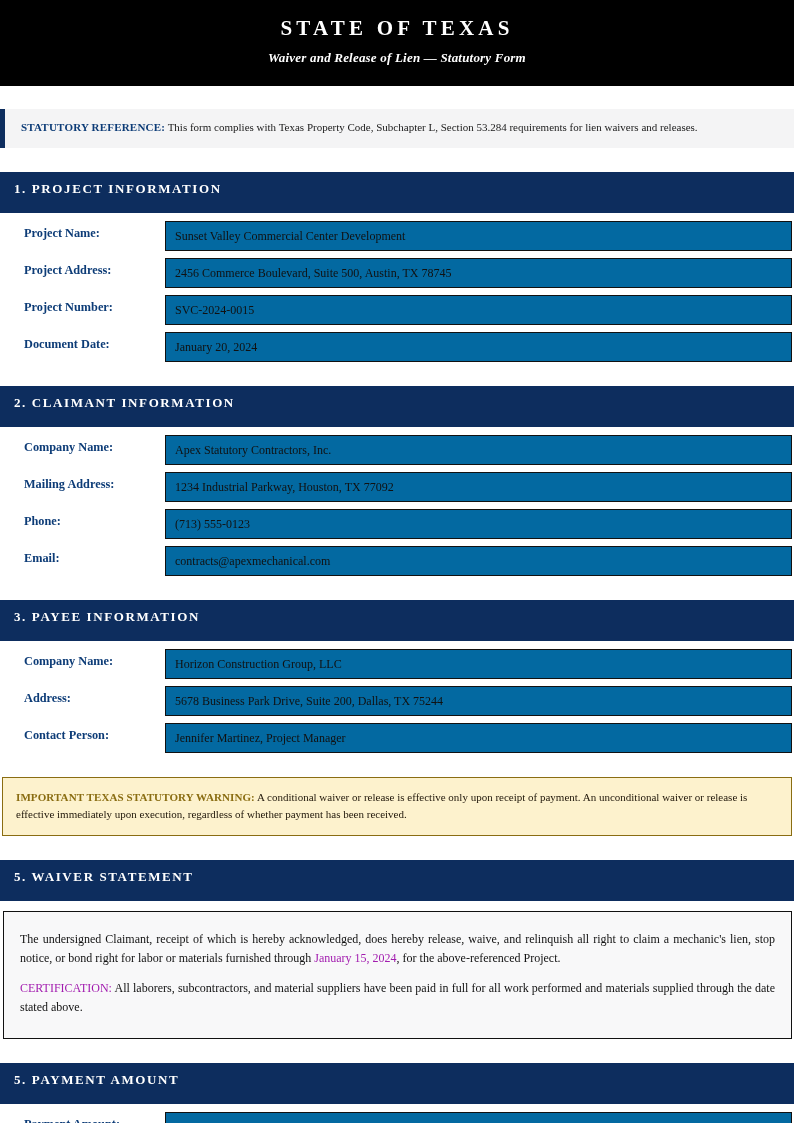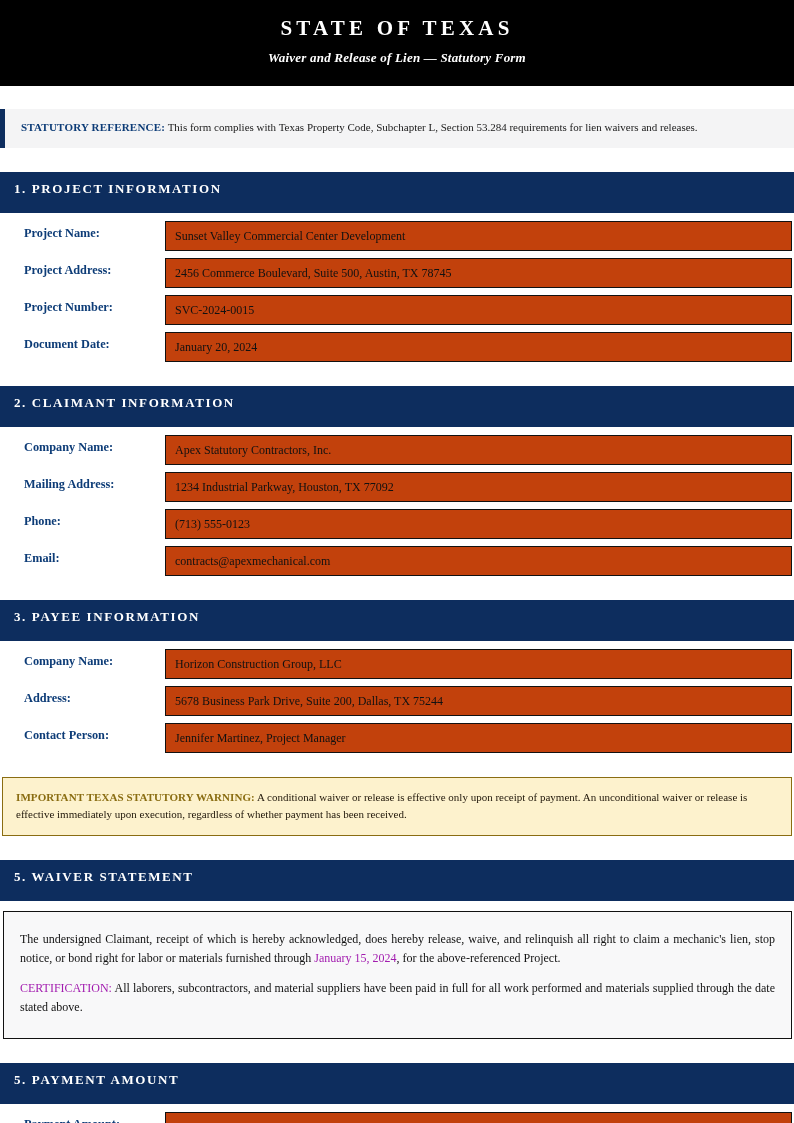--- a/index.html
+++ b/index.html
@@ -87,21 +87,21 @@
     flex: 0 0 141px;
     color: #0d3c77;
     font-weight: bold;
     font-size: 12.3px;
     padding-top: 5px;
     box-sizing: border-box;
   }
   .field-box {
     flex: 1 1 auto;
     border: 1.6px solid #111111;
-    background: #c2410c;
+    background: #0369a1;
     min-height: 28px;
     padding: 7px 9px 6px;
     font-size: 12px;
     line-height: 1.25;
     box-sizing: border-box;
     margin-right: 2px;
   }
   .field-box.amount {
     font-size: 14px;
     font-weight: bold;

